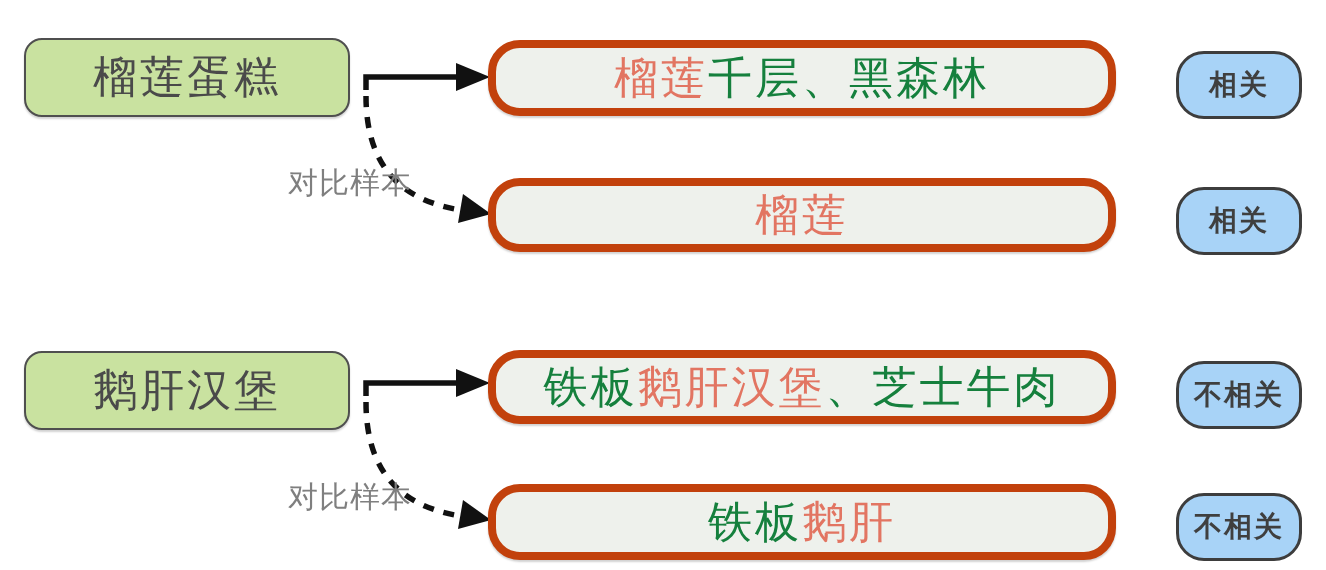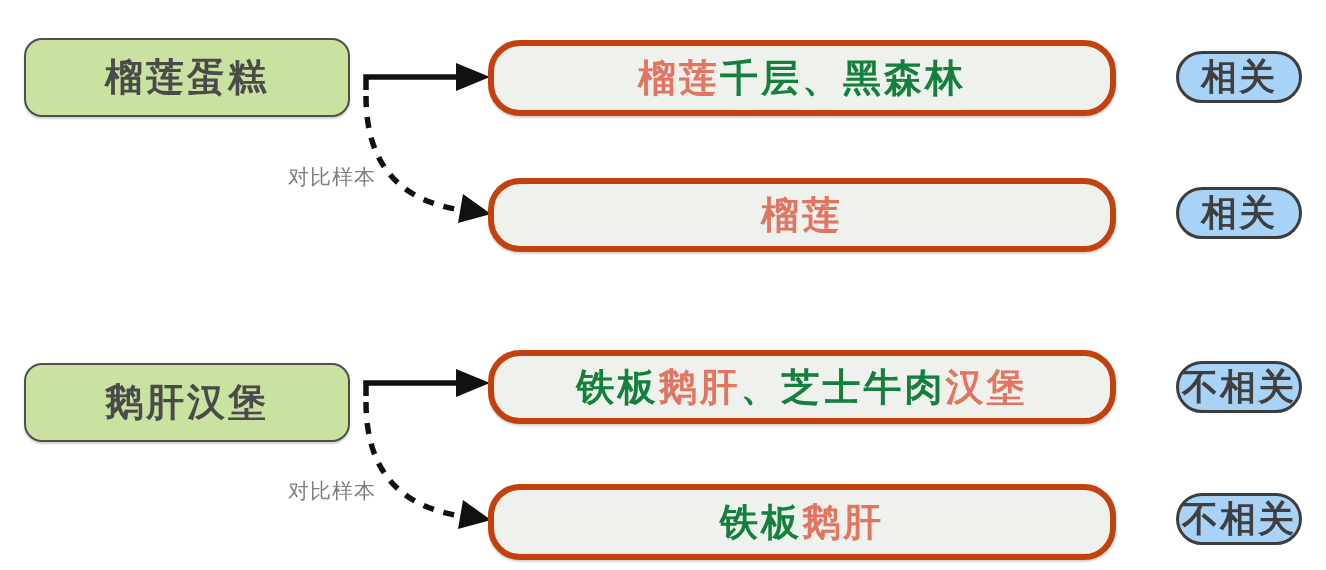--- a/index.html
+++ b/index.html
@@ -21,77 +21,77 @@
     width: 1326px;
     height: 570px;
     pointer-events: none;
   }
   .box {
     position: absolute;
     display: flex;
     align-items: center;
     justify-content: center;
     box-sizing: border-box;
-    font-weight: bold;
-    font-size: 38px;
+    font-weight: normal;
+    font-size: 44px;
     letter-spacing: 3px;
     color: #4a4a4a;
     white-space: nowrap;
   }
   .query {
     left: 24px;
     width: 326px;
     height: 79px;
     background: #c9e2a0;
     border: 2.5px solid #4f4f4f;
     border-radius: 18px;
     box-shadow: 0 2px 2px rgba(0,0,0,0.18);
   }
   .q1 { top: 38px; }
-  .q2 { top: 363px; }
+  .q2 { top: 351px; }
   .result {
     left: 488px;
     width: 628px;
     height: 76px;
     background: #eef1ec;
-    border: 6px solid #c2410c;
+    border: 8px solid #c2410c;
     border-radius: 32px;
     box-shadow: 0 2px 2px rgba(0,0,0,0.18);
   }
   .rA { top: 40px; }
   .rB { top: 178px; height: 74px; }
   .rC { top: 350px; height: 74px; }
   .rD { top: 484px; }
   .seg { color: #15803d; }
   .seg.hl { color: #e27562; }
   .badge {
     position: absolute;
     left: 1176px;
     width: 126px;
-    height: 52px;
+    height: 68px;
     box-sizing: border-box;
     display: flex;
     align-items: center;
     justify-content: center;
     background: #a8d3f7;
     border: 3px solid #3d3d3d;
     border-radius: 28px;
-    font-size: 36px;
+    font-size: 28px;
     font-weight: bold;
     letter-spacing: 2px;
     color: #3f3f3f;
     white-space: nowrap;
   }
   .bA { top: 51px; }
   .bB { top: 187px; }
   .bC { top: 361px; }
   .bD { top: 493px; }
   .arrow-label {
     position: absolute;
-    font-size: 21px;
+    font-size: 30px;
     letter-spacing: 1px;
     color: #7f7f7f;
     white-space: nowrap;
   }
   .l1 { left: 288px; top: 163px; }
   .l2 { left: 288px; top: 477px; }
 </style>
 </head>
 <body>
 
@@ -141,22 +141,22 @@
     <span>相关</span>
   </div>
 
   <div class="box query q2">
     <span>鹅肝汉堡</span>
   </div>
 
   <div class="box result rC">
     <span class="seg">铁板</span>
       <span class="seg hl">鹅肝</span>
+      <span class="seg hl">汉堡</span>
       <span class="seg">、芝士牛肉</span>
-      <span class="seg hl">汉堡</span>
   </div>
   <div class="badge bC">
     <span>不相关</span>
   </div>
 
   <div class="arrow-label l2">对比样本</div>
 
   <div class="box result rD">
     <span class="seg">铁板</span>
       <span class="seg hl">鹅肝</span>

